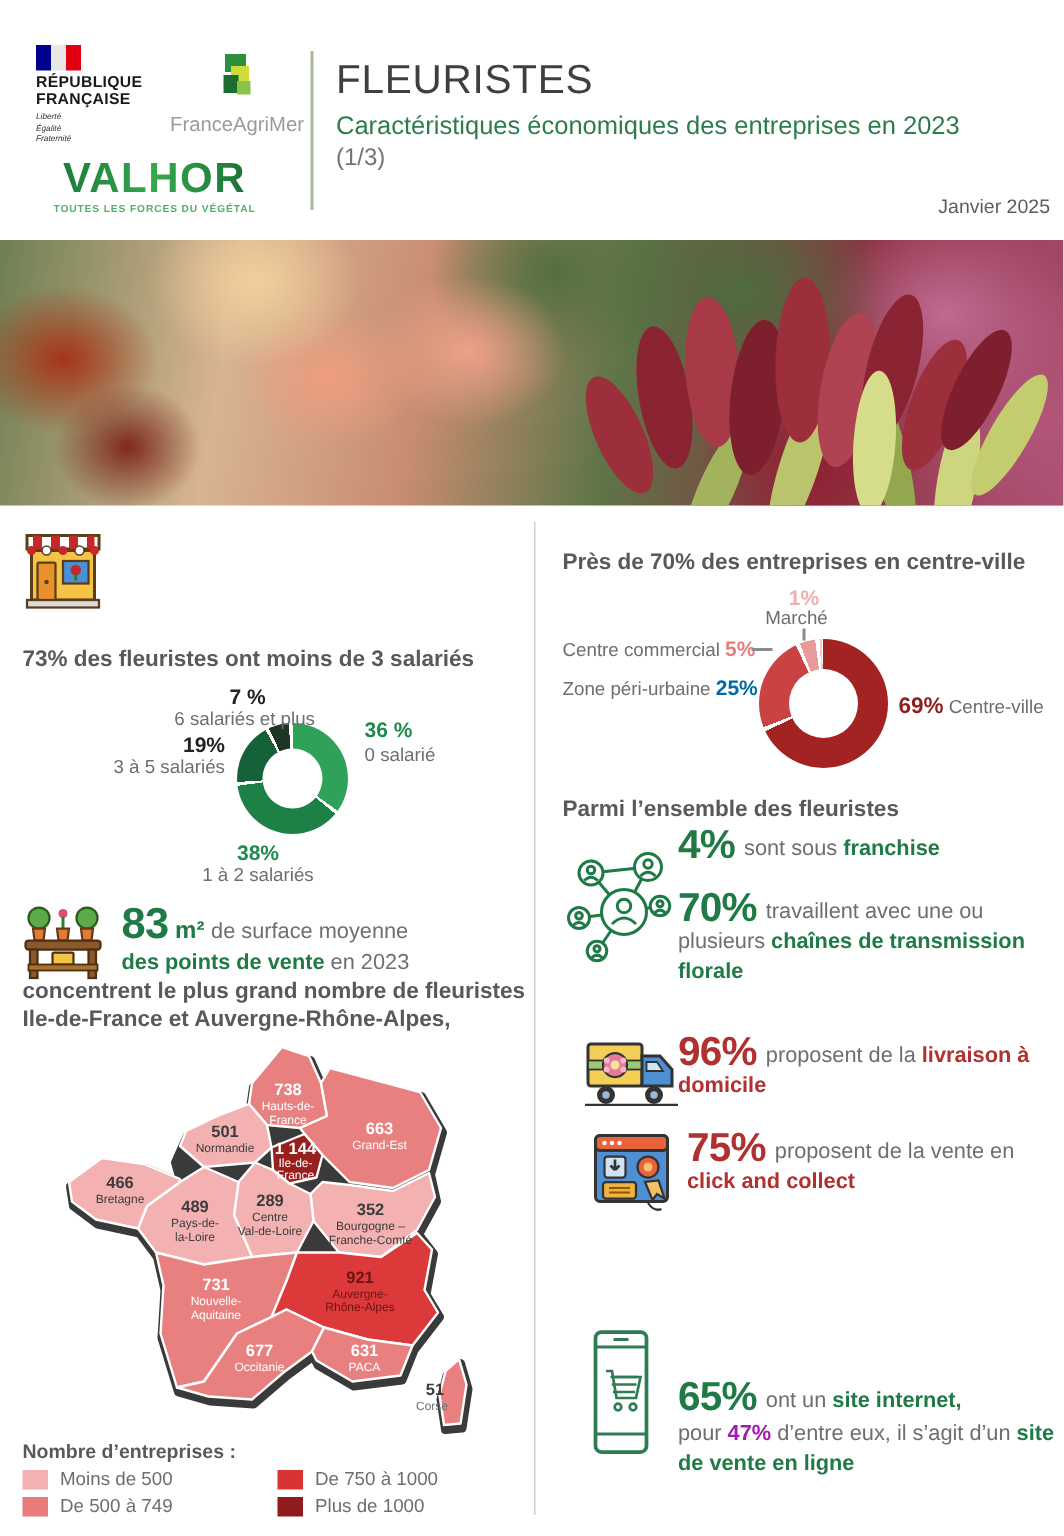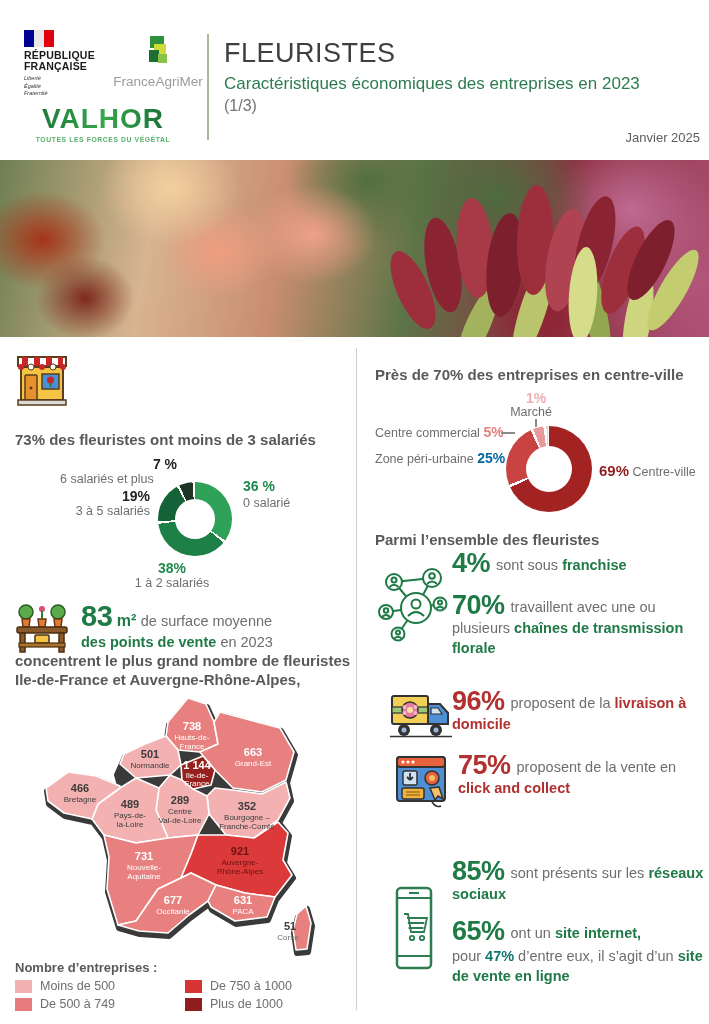--- a/index.html
+++ b/index.html
@@ -38,21 +38,21 @@
      radial-gradient(130px 100px at 70% 20%, #4e6b3f 0%, rgba(78,107,63,0) 75%),
      radial-gradient(120px 100px at 89% 28%, #c06a93 0%, rgba(192,106,147,0) 70%),
      radial-gradient(150px 120px at 98% 68%, #b25579 0%, rgba(178,85,121,0) 75%),
      radial-gradient(100px 90px at 76% 85%, #8e2233 0%, rgba(142,34,51,0) 72%),
      linear-gradient(100deg,#6e7f52 0%,#d8b491 22%,#c98d71 40%,#5d7547 58%,#8c3140 78%,#a84e70 100%);}
   .tulips{position:absolute;left:54%;bottom:-8px;filter:blur(.4px);}
 
   
   .col-divider{position:absolute;left:356px;top:348px;width:1px;height:662px;background:#cfcfcf;}
   .h{font-size:15px;font-weight:bold;color:#595959;line-height:1.25;} .bold-red{color:#b23030;font-weight:bold;} .bold-green{color:#1f7a46;font-weight:bold;}
-  .bold-dark{color:#0f766e;font-weight:bold;}
+  .bold-dark{color:#a21caf;font-weight:bold;}
   .stat-line{font-size:14.5px;color:#6e6e6e;line-height:1.35;}
   .bignum{font-weight:bold;letter-spacing:-.5px;}
   .red{color:#b13030;} .green{color:#1f7a46;}
 
   
   .donut{border-radius:50%;position:absolute;}
   .donut::after{content:"";position:absolute;inset:23%;background:#fff;border-radius:50%;}
   .dlabel{position:absolute;font-size:12.5px;color:#6e6e6e;white-space:nowrap;}
   .dpct{font-size:14px;font-weight:bold;}
   .tick{position:absolute;background:#8a8a8a;}
@@ -154,21 +154,21 @@
         <rect x="34.5" y="31" width="2" height="4" fill="#2e7d32"></rect>
       <rect x="3" y="48" width="48" height="5" fill="#d9d9d9" stroke="#5a3e1b" stroke-width="1.5"></rect>
     </svg>
   </div>
 
   <div class="abs h" style="left:15px;top:431px;width:340px;">73% des fleuristes ont moins de 3 salariés</div>
 
   <div class="abs" style="left:15px;top:446px;width:340px;height:128px;">
     <div class="donut" style="left: 143px; top: 36px; width: 74px; height: 74px; background: conic-gradient(rgb(47, 161, 88) 0%, rgb(47, 161, 88) 34.9%, rgb(255, 255, 255) 34.9%, rgb(255, 255, 255) 36%, rgb(29, 129, 71) 36%, rgb(29, 129, 71) 72.9%, rgb(255, 255, 255) 72.9%, rgb(255, 255, 255) 74%, rgb(21, 98, 56) 74%, rgb(21, 98, 56) 91.9%, rgb(255, 255, 255) 91.9%, rgb(255, 255, 255) 93%, rgb(28, 53, 36) 93%, rgb(28, 53, 36) 98.9%, rgb(255, 255, 255) 98.9%, rgb(255, 255, 255) 100%);"></div>
     <div class="dlabel dpct" style="left:120px;top:10px;width:60px;text-align:center;color:#222;">7 %</div>
-    <div class="dlabel" style="left:45px;top:26px;width:150px;text-align:left;">6 salariés et plus</div>
+    <div class="dlabel" style="left:45px;top:26px;width:150px;text-align:right;">6 salariés et plus</div>
     <div class="dlabel dpct" style="left:75px;top:42px;width:60px;text-align:right;color:#222;">19%</div>
     <div class="dlabel" style="left:15px;top:58px;width:120px;text-align:right;">3 à 5 salariés</div>
     <div class="dlabel dpct" style="left:228px;top:32px;color:#1f8a4c;">36 %</div>
     <div class="dlabel" style="left:228px;top:50px;">0 salarié</div>
     <div class="dlabel dpct" style="left:127px;top:114px;width:60px;text-align:center;color:#1f8a4c;">38%</div>
     <div class="dlabel" style="left:92px;top:130px;width:130px;text-align:center;">1 à 2 salariés</div>
   </div>
 
   <div class="abs" style="left:15px;top:600px;width:340px;display:flex;">
     <svg width="54" height="54" viewBox="0 0 54 54" style="flex:0 0 auto;">
@@ -374,23 +374,20 @@
     <line x1="2" y1="12" x2="36" y2="12" stroke="#2e7d52" stroke-width="2"></line>
     <line x1="2" y1="70" x2="36" y2="70" stroke="#2e7d52" stroke-width="2"></line>
     <line x1="14" y1="7" x2="24" y2="7" stroke="#2e7d52" stroke-width="2"></line>
     <g stroke="#2e7d52" stroke-width="1.8" fill="none">
       <path d="M9 28 h4 l3 18 h13 l3 -14 h-17"></path>
       <path d="M12 32 h18 M12.8 37 h16.5 M13.6 42 h14.8"></path>
       <circle cx="17" cy="52" r="2.2"></circle>
         <circle cx="27" cy="52" r="2.2"></circle>
     </g>
   </svg>
-  <div class="rstat" style="left:452px;top:858px;width:256px;">
-    <span class="v green">85%</span><span>sont présents sur les </span><span class="bold-green">réseaux sociaux</span>
-  </div>
   <div class="rstat" style="left:452px;top:918px;width:264px;">
     <div>
       <span class="v green">65%</span><span>ont un </span><span class="bold-green">site internet,</span>
     </div>
     <div style="margin-top:2px;">
       <span>pour </span><span class="bold-dark">47%</span><span> d’entre eux, il s’agit d’un </span><span class="bold-green">site de vente en ligne</span>
     </div>
   </div>
 
 </div>

